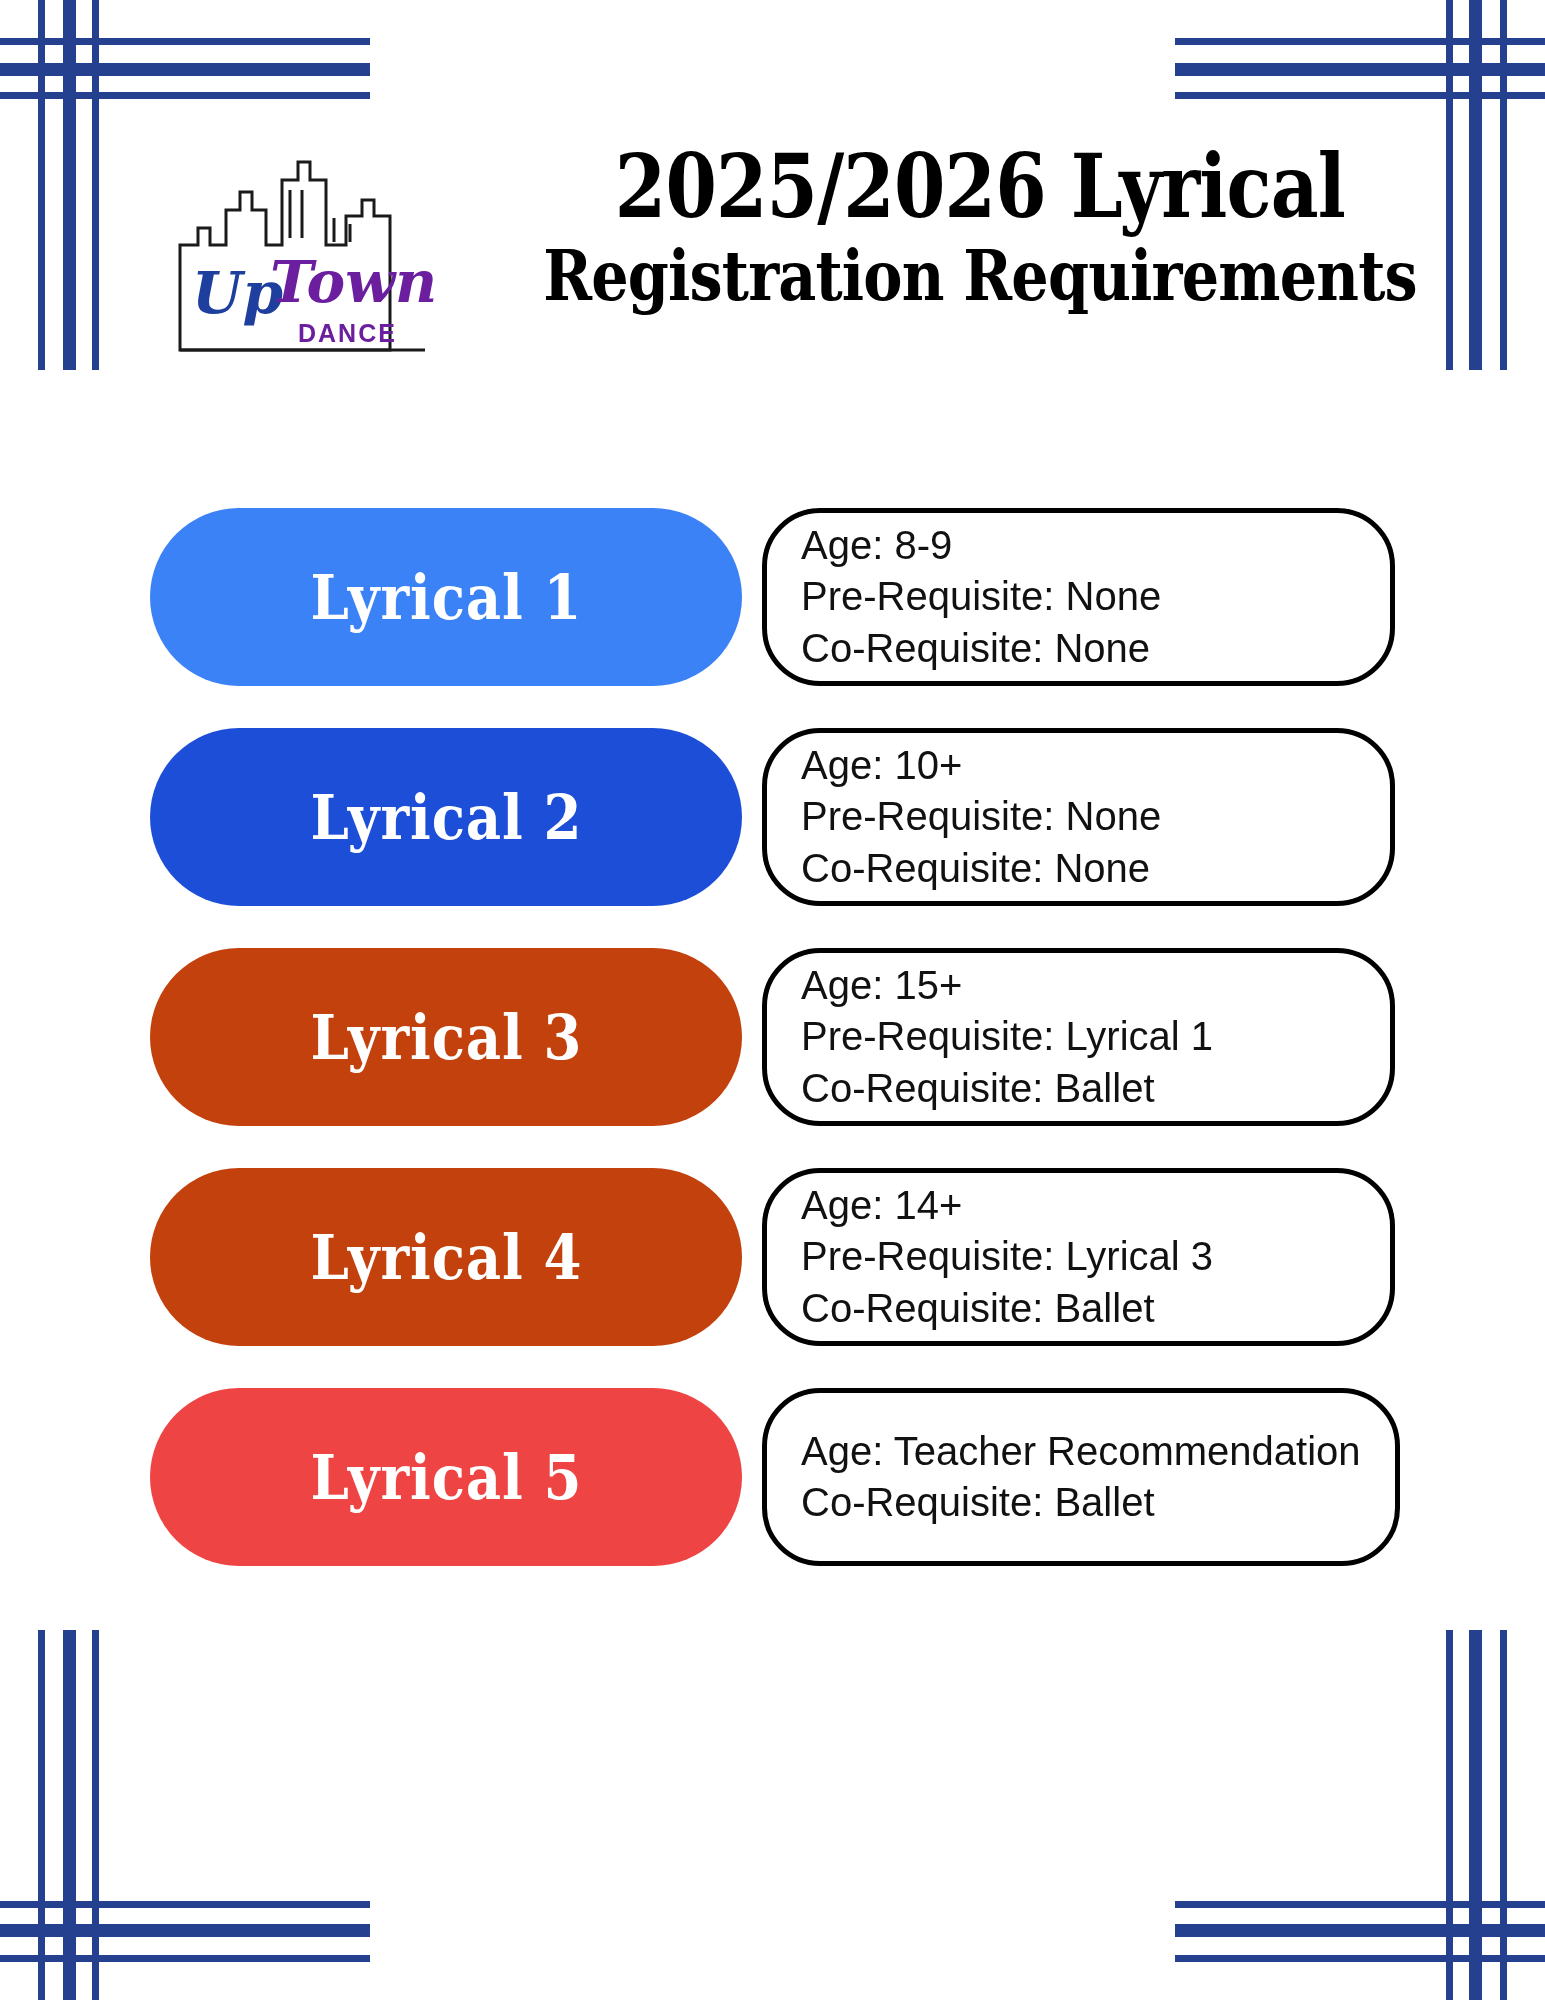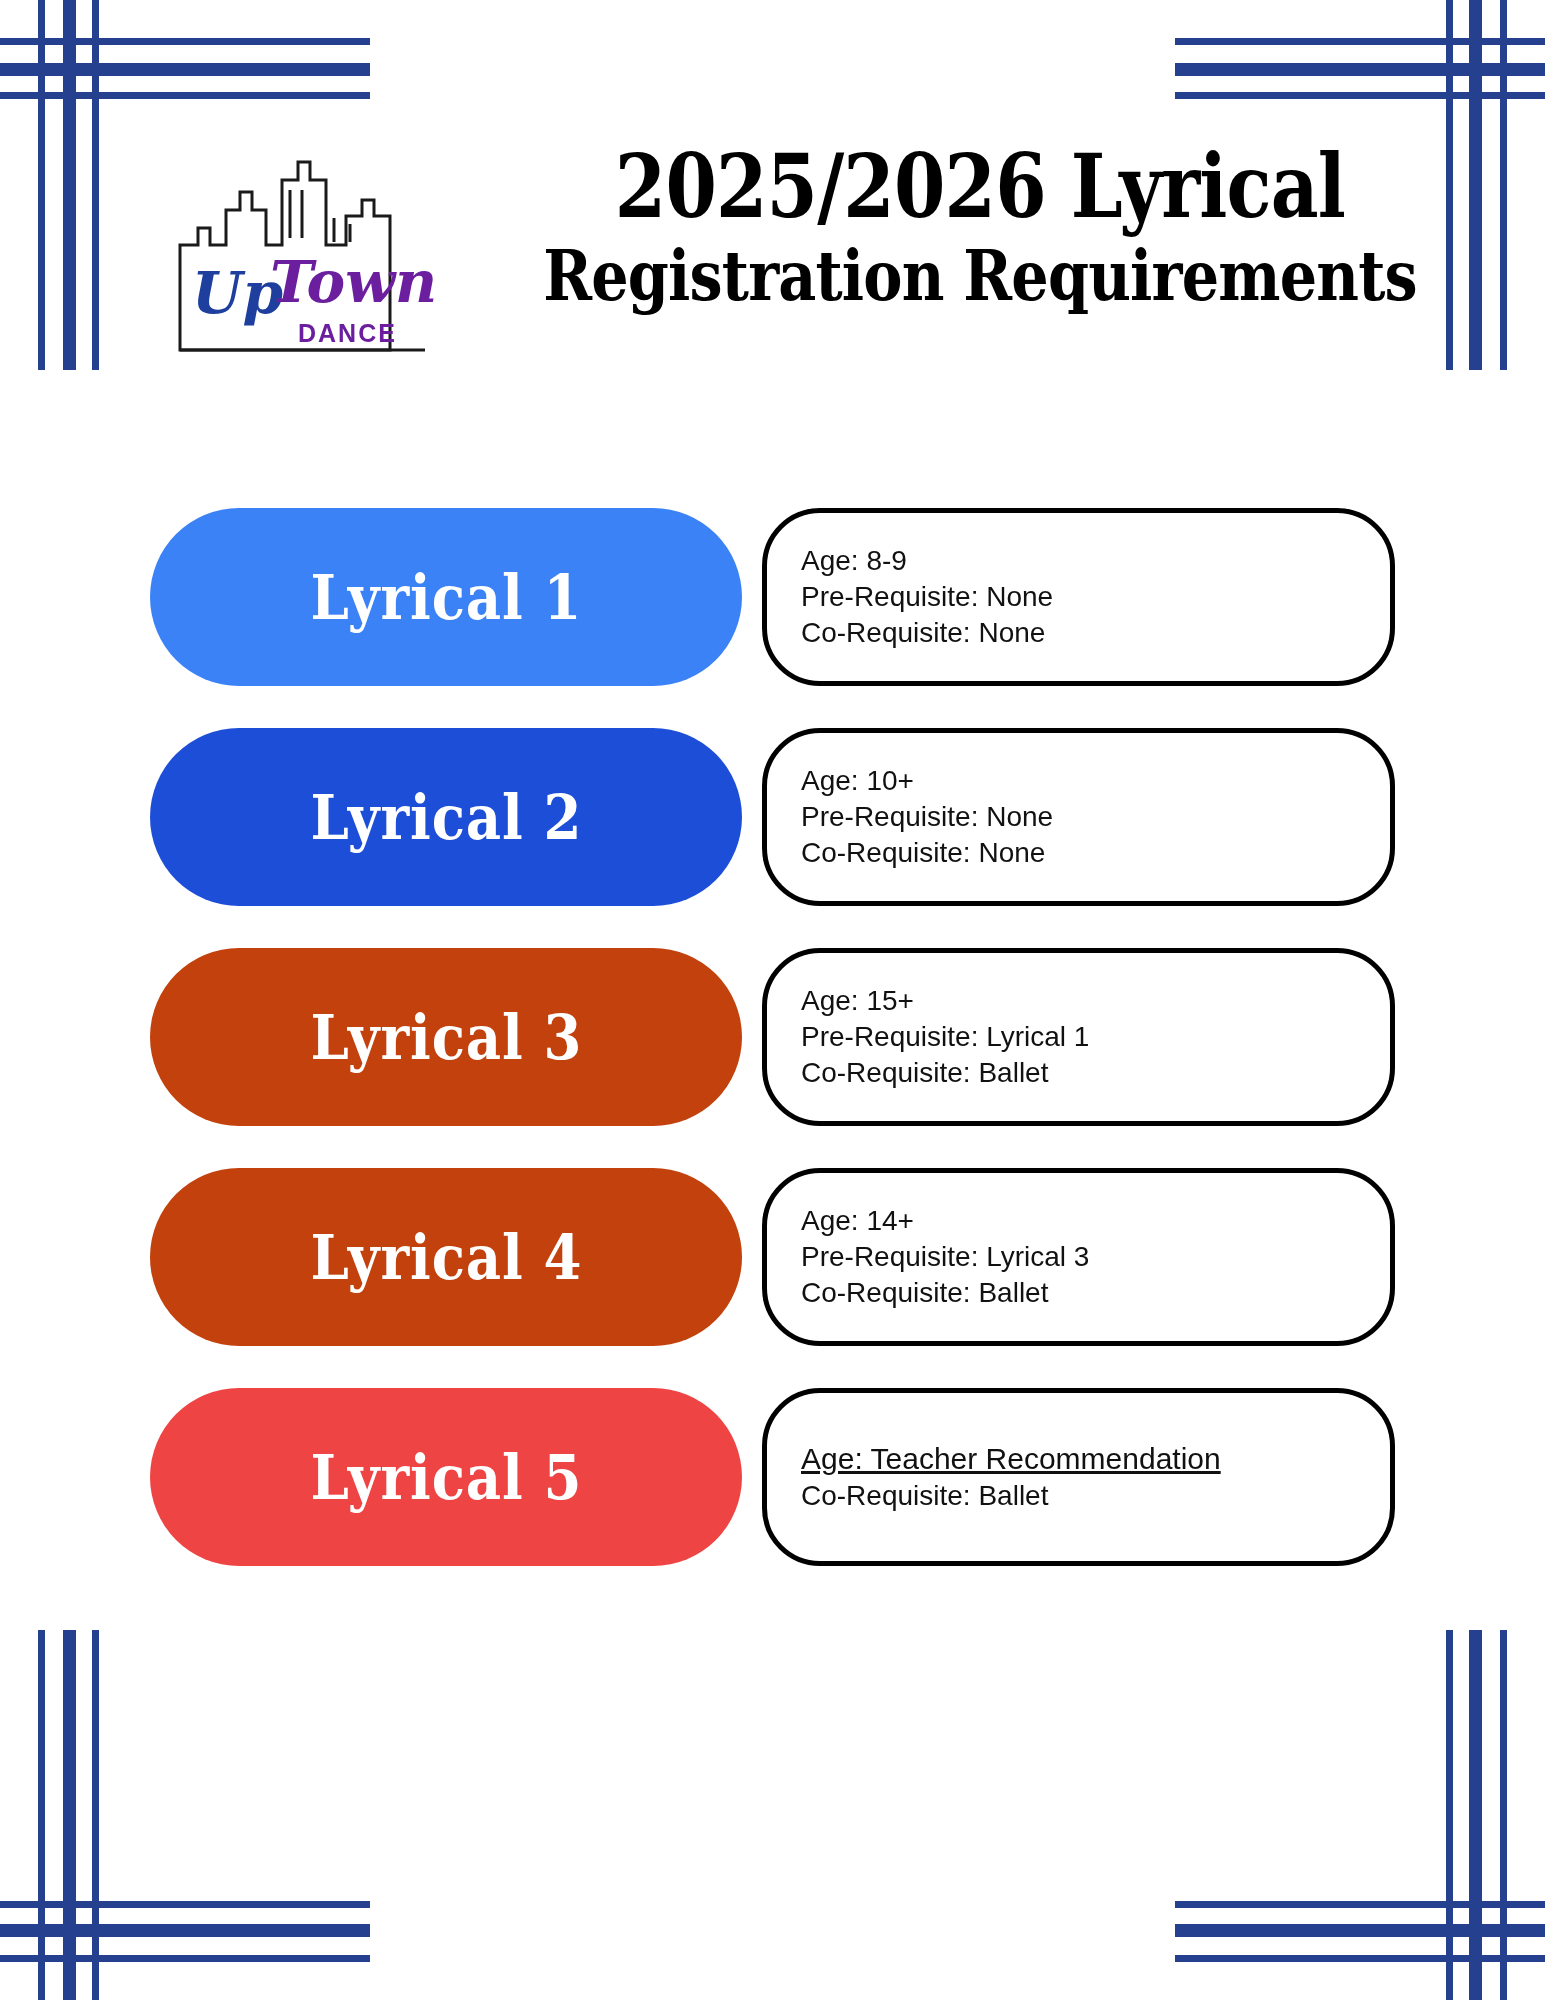--- a/index.html
+++ b/index.html
@@ -124,26 +124,26 @@
     border-radius: 58px;
     background: #ffffff;
     display: flex;
     flex-direction: column;
     justify-content: center;
     padding: 4px 34px;
     box-sizing: border-box;
   }
   .info div {
     font-family: "Liberation Sans", sans-serif;
-    font-size: 28px;
+    font-size: 40px;
     color: #111111;
     line-height: 1.28;
     white-space: nowrap;
   }
-  .info div.small { font-size: 30px; text-decoration: underline; }
+  .info div.small { font-size: 40px; }
 
   
   .logo svg { display: block; }
 </style>
 </head>
 <body>
 
 <div class="corner tl">
   <div class="bar v1"></div>
   <div class="bar v2"></div>

